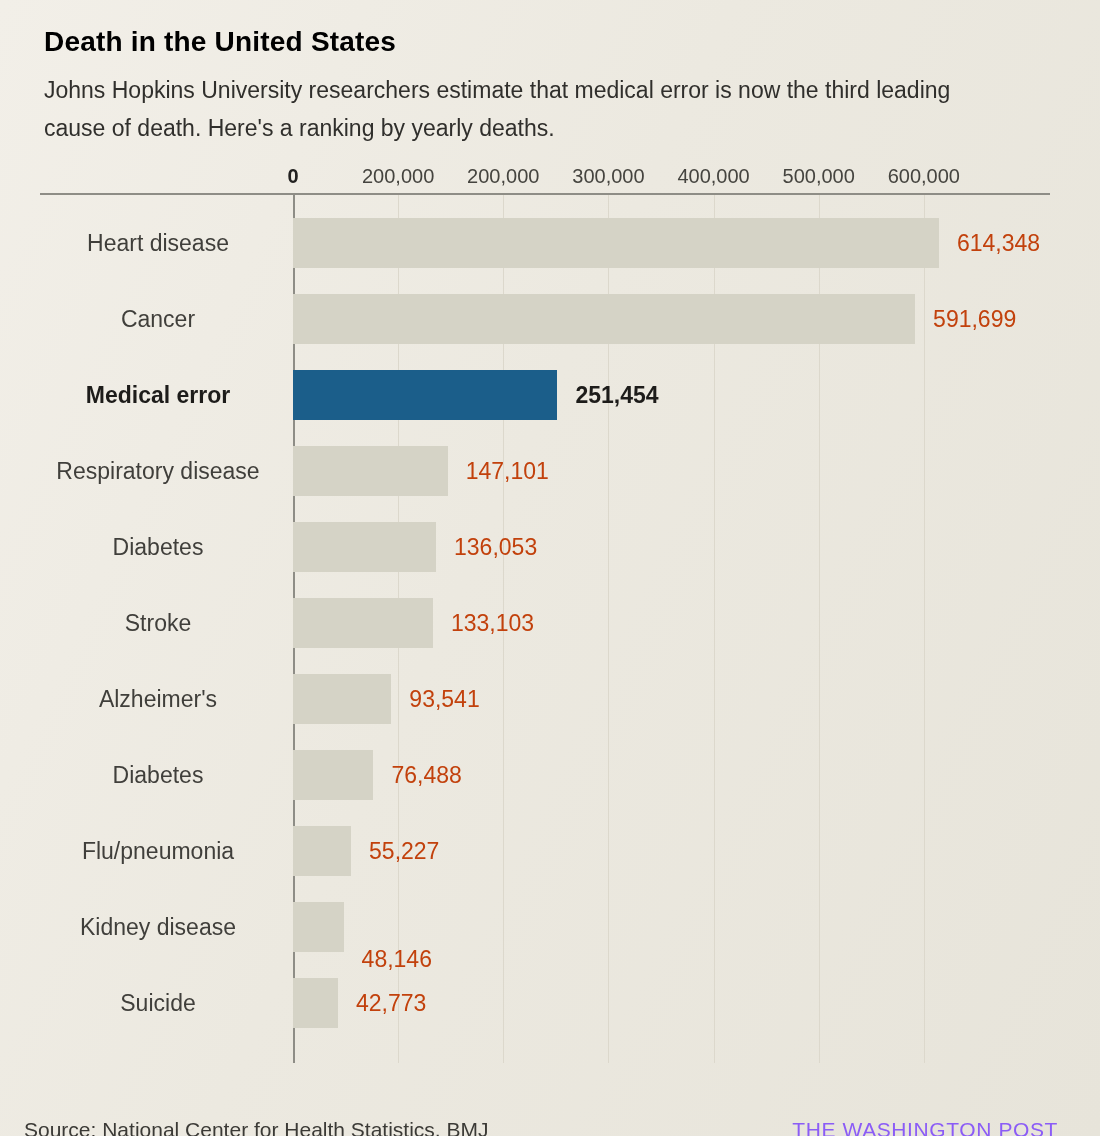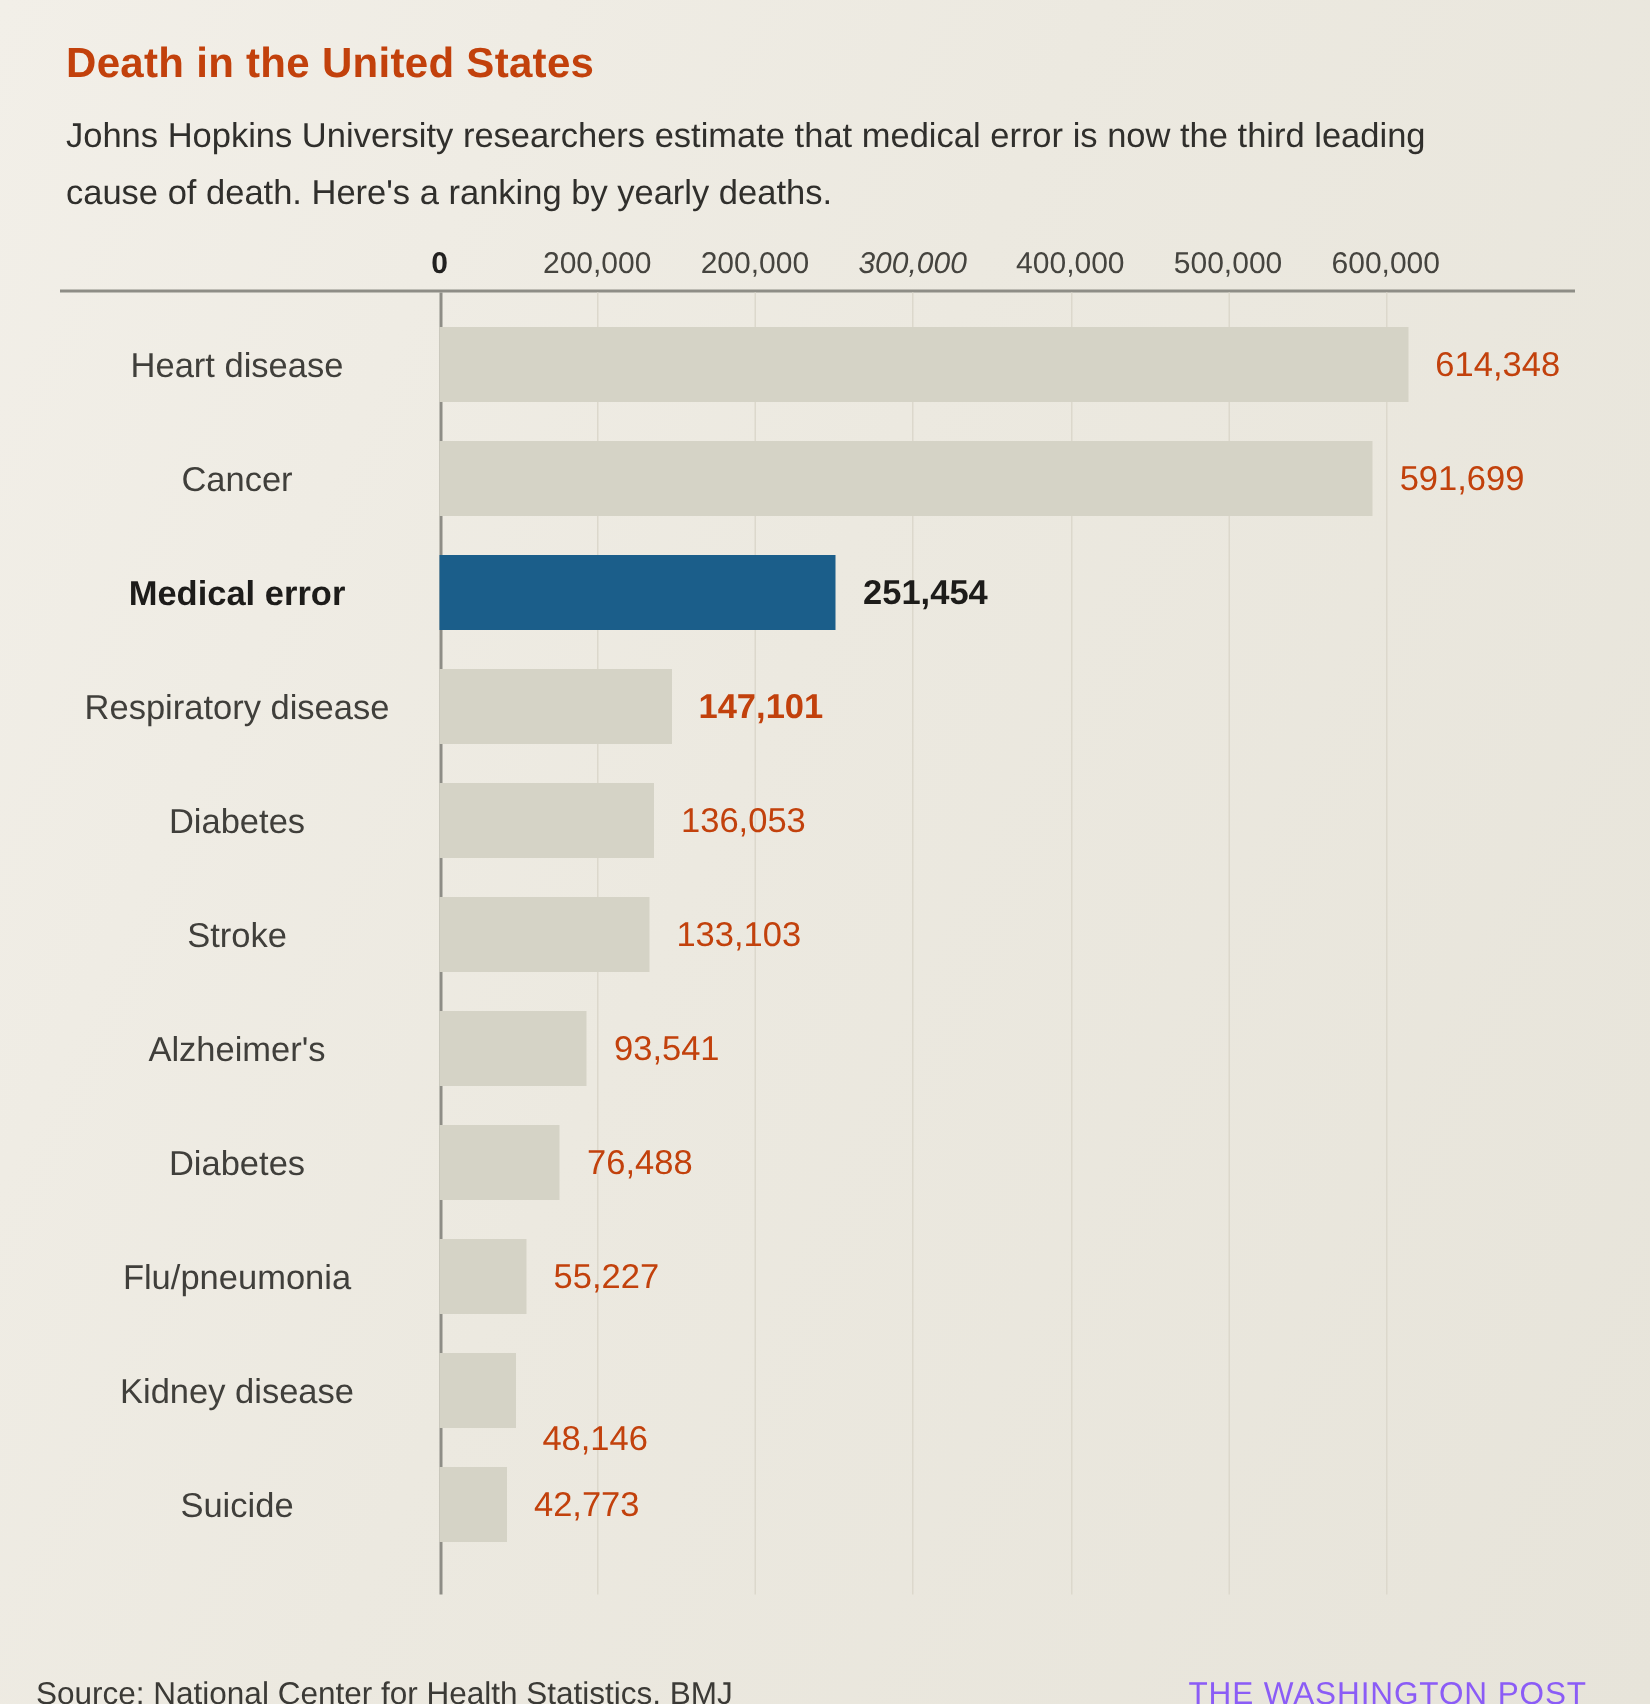--- a/index.html
+++ b/index.html
@@ -10,21 +10,21 @@
     color: #2f2e2b;
     position: relative;
   }
   .page { position: relative; width: 1100px; height: 1136px; }
 
   
   .header { padding: 26px 44px 0 44px; }
   .title {
     font-size: 28px;
     font-weight: bold;
-    color: #c2410c;
+    color: #000000;
     letter-spacing: 0.2px;
   }
   .subtitle {
     margin-top: 13px;
     font-size: 23px;
     line-height: 38px;
     color: #302f2c;
     max-width: 958px;
   }
 
@@ -108,21 +108,21 @@
   <div class="header">
     <h1 class="title">Death in the United States</h1>
     <p class="subtitle">Johns Hopkins University researchers estimate that medical error is now the third leading cause of death. Here's a ranking by yearly deaths.</p>
   </div>
 
   <div class="chart">
     <div class="axis-ticks">
         <span class="tick bold" style="left: 0%;">0</span>
         <span class="tick" style="left: 13.8889%;">200,000</span>
         <span class="tick" style="left: 27.7778%;">200,000</span>
-        <span class="tick" style="left: 41.6667%; font-style: italic;">300,000</span>
+        <span class="tick" style="left: 41.6667%;">300,000</span>
         <span class="tick" style="left: 55.5556%;">400,000</span>
         <span class="tick" style="left: 69.4444%;">500,000</span>
         <span class="tick" style="left: 83.3333%;">600,000</span>
       </div>
     <div class="axis-rule"></div>
     <div class="plot">
       <div class="grid-layer">
           <div class="gridline" style="left: 13.8889%; background: rgb(220, 216, 204);"></div>
           <div class="gridline" style="left: 27.7778%; background: rgb(220, 216, 204);"></div>
           <div class="gridline" style="left: 41.6667%; background: rgb(220, 216, 204);"></div>
@@ -150,21 +150,21 @@
             <div class="cat">Medical error</div>
             <div class="bar-area">
               <div class="bar" style="width: 34.9242%; background: rgb(27, 94, 138);"></div>
               <span class="val" style="left: calc(34.9242% + 18px);">251,454</span>
             </div>
           </div>
           <div class="row">
             <div class="cat">Respiratory disease</div>
             <div class="bar-area">
               <div class="bar" style="width: 20.4307%; background: rgb(213, 211, 198);"></div>
-              <span class="val" style="left: calc(20.4307% + 18px); font-weight: bold;">147,101</span>
+              <span class="val" style="left: calc(20.4307% + 18px);">147,101</span>
             </div>
           </div>
           <div class="row">
             <div class="cat">Diabetes</div>
             <div class="bar-area">
               <div class="bar" style="width: 18.8962%; background: rgb(213, 211, 198);"></div>
               <span class="val" style="left: calc(18.8963% + 18px);">136,053</span>
             </div>
           </div>
           <div class="row">

